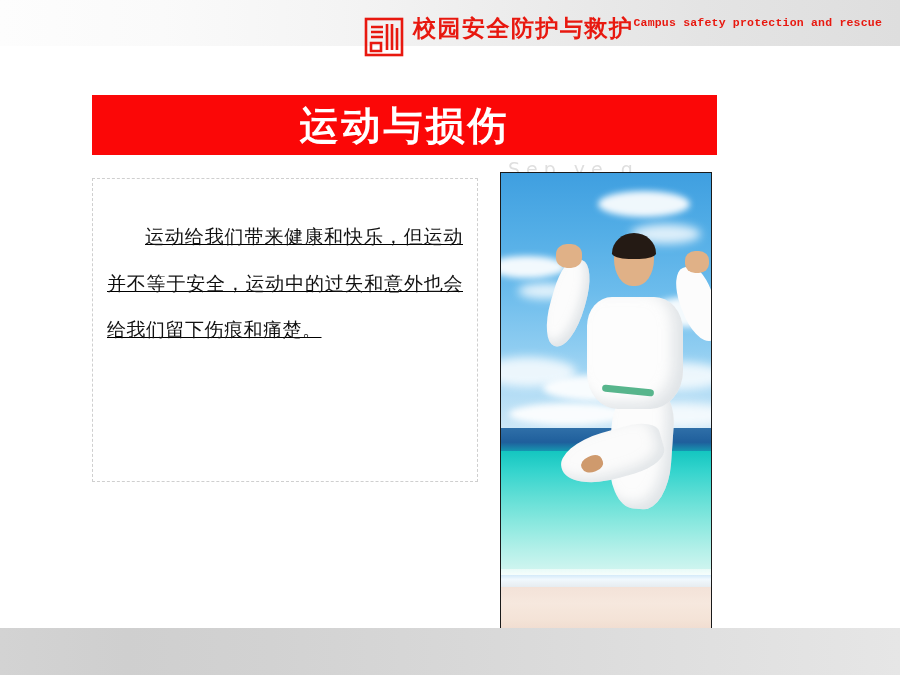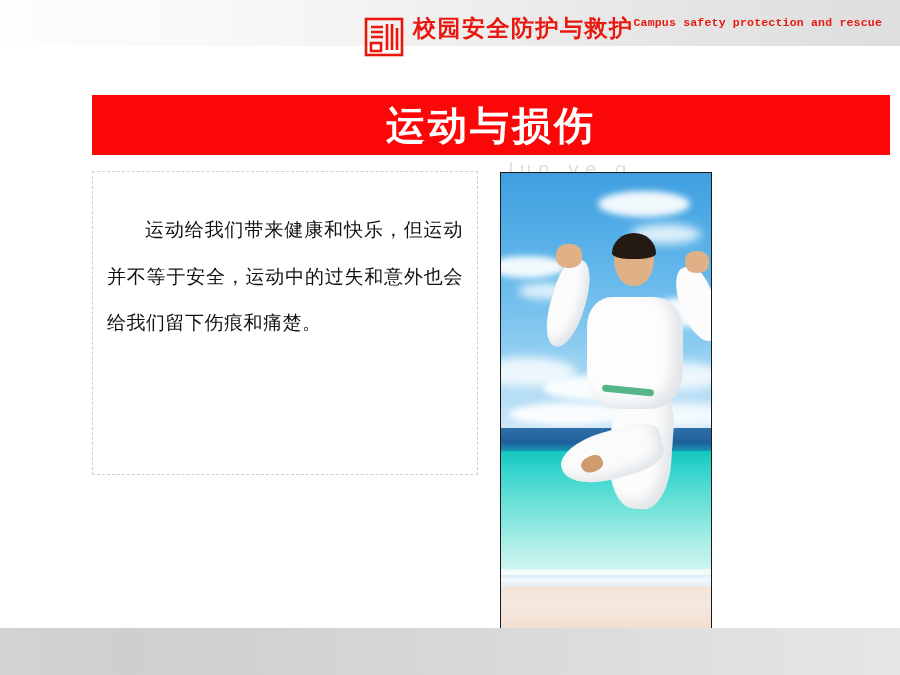--- a/index.html
+++ b/index.html
@@ -72,47 +72,48 @@
     color: #e8180f;
     letter-spacing: 0.2px;
     white-space: nowrap;
   }
 
   
   .title-banner {
     position: absolute;
     left: 92px;
     top: 95px;
-    width: 798px;
+    width: 625px;
     height: 60px;
     background: #fb0707;
     display: flex;
     align-items: center;
     justify-content: center;
     text-align: right;
   }
   .title-text {
     font-family: "DejaVu Sans", "Liberation Sans", sans-serif;
     font-size: 39px;
     font-weight: bold;
     color: #ffffff;
     letter-spacing: 3px;
     line-height: 1;
   }
 
   
   .text-box {
     position: absolute;
     left: 92px;
-    top: 171px;
+    top: 178px;
     width: 386px;
     height: 304px;
     border: 1px dashed #cfcfcf;
     box-sizing: border-box;
     padding: 34px 14px 0 14px;
+    text-decoration: underline;
   }
   .body-para {
     font-family: "DejaVu Serif", "Liberation Serif", serif;
     font-size: 19px;
     color: #111111;
     line-height: 2.45;
     text-align: justify;
     text-indent: 2em;
     margin: 0;
     letter-spacing: 0.5px;
@@ -377,21 +378,21 @@
   </div>
 
   <div class="title-banner">
     <div class="title-text">运动与损伤</div>
   </div>
 
   <div class="text-box">
     <p class="body-para">运动给我们带来健康和快乐，但运动并不等于安全，运动中的过失和意外也会给我们留下伤痕和痛楚。</p>
   </div>
 
-  <div class="photo-watermark">Jun ye g</div>
+  <div class="photo-watermark">Sep ye g</div>
 
   <div class="photo-frame">
     <div class="photo-canvas">
       <div class="sky"></div>
 
       <div class="cloud" style="left:-6%;top:18%;width:78px;height:22px;"></div>
       <div class="cloud soft" style="left:8%;top:24%;width:54px;height:16px;"></div>
       <div class="cloud" style="left:46%;top:4%;width:92px;height:26px;"></div>
       <div class="cloud soft" style="left:62%;top:11%;width:70px;height:20px;"></div>
       <div class="cloud" style="left:70%;top:27%;width:80px;height:30px;"></div>

